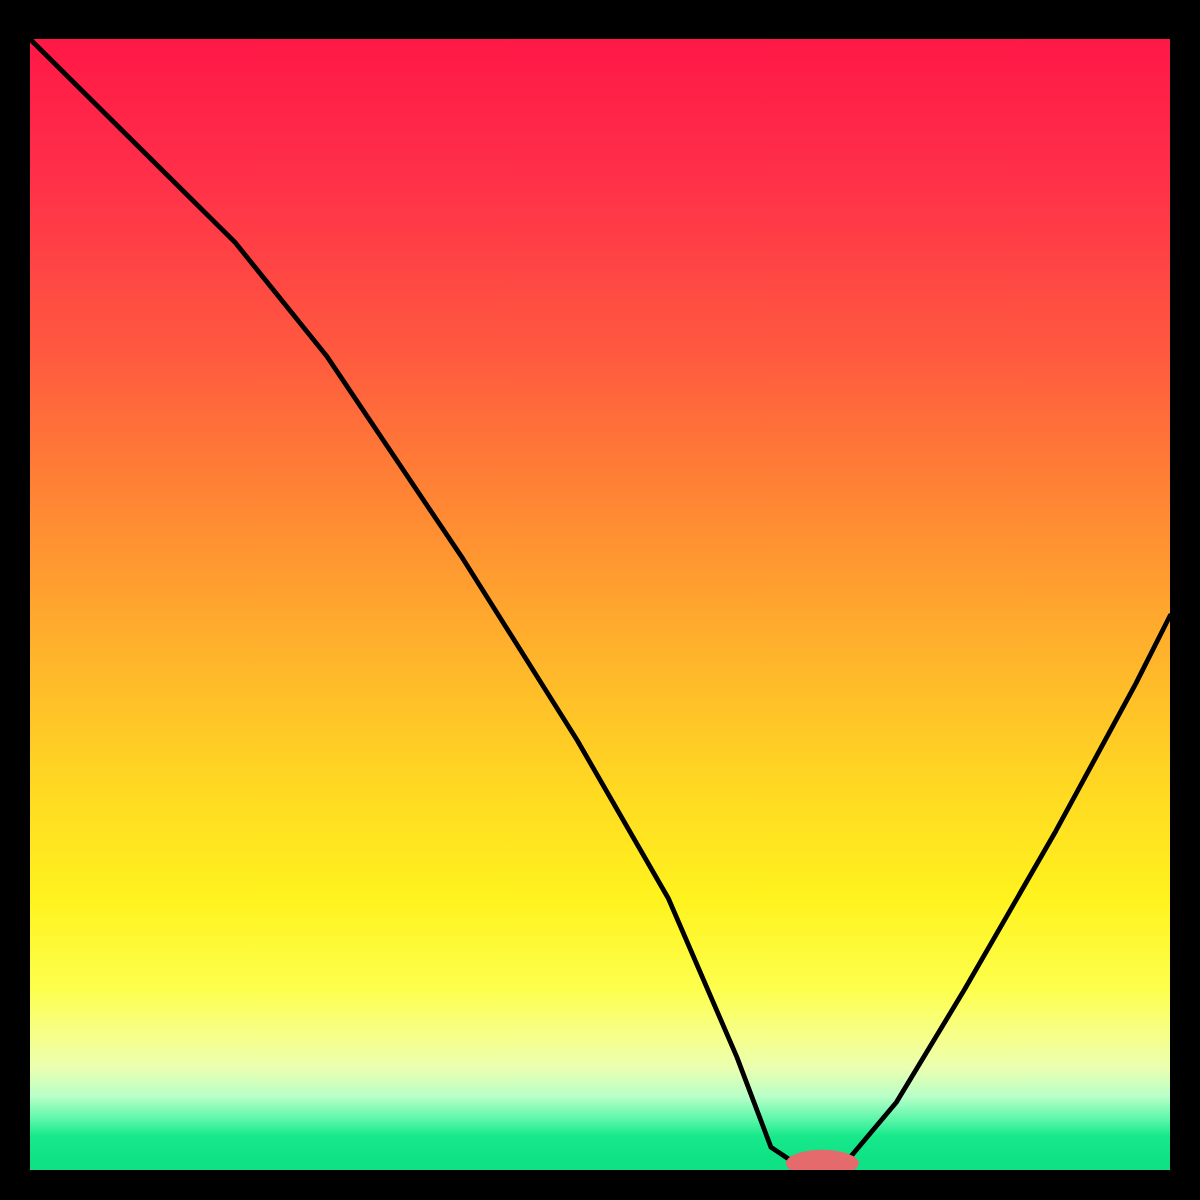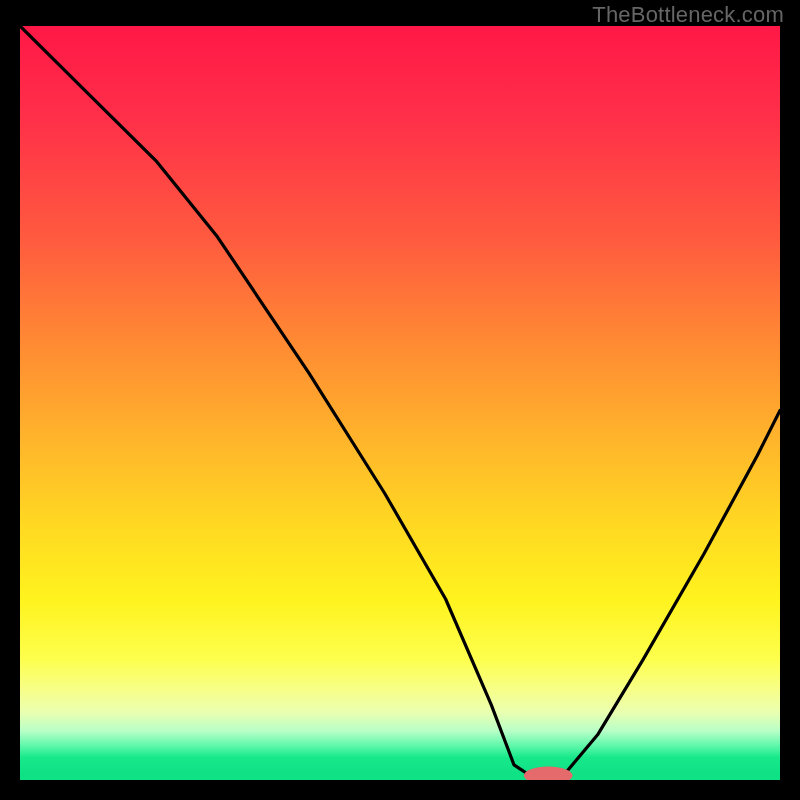--- a/index.html
+++ b/index.html
@@ -80,21 +80,20 @@
   .marker {
     fill: #e46a6c;
     stroke: none;
   }
 </style>
 </head>
 <body>
 
 <div class="frame">
 
-  <div class="watermark">TheBottleneck.com</div>
 
   <div class="plot">
     <div class="grad-main"></div>
 
     <svg class="curve-svg" viewBox="0 0 760 754" preserveAspectRatio="none">
       <path class="curve-path" d="M0.0 0.0 L60.8 60.3 L136.8 135.7 L197.6 211.1 L288.8 346.8 L364.8 467.5 L425.6 573.0 L471.2 678.6 L494.0 738.9 L516.8 754.0 L539.6 754.0 L577.6 708.8 L623.2 633.4 L684.0 527.8 L737.2 429.8 L760.0 384.5"></path>
       <ellipse class="marker" cx="528.2" cy="749.5" rx="24.3" ry="9.0" fill="#e46a6c"></ellipse>
     </svg>
   </div>
 

